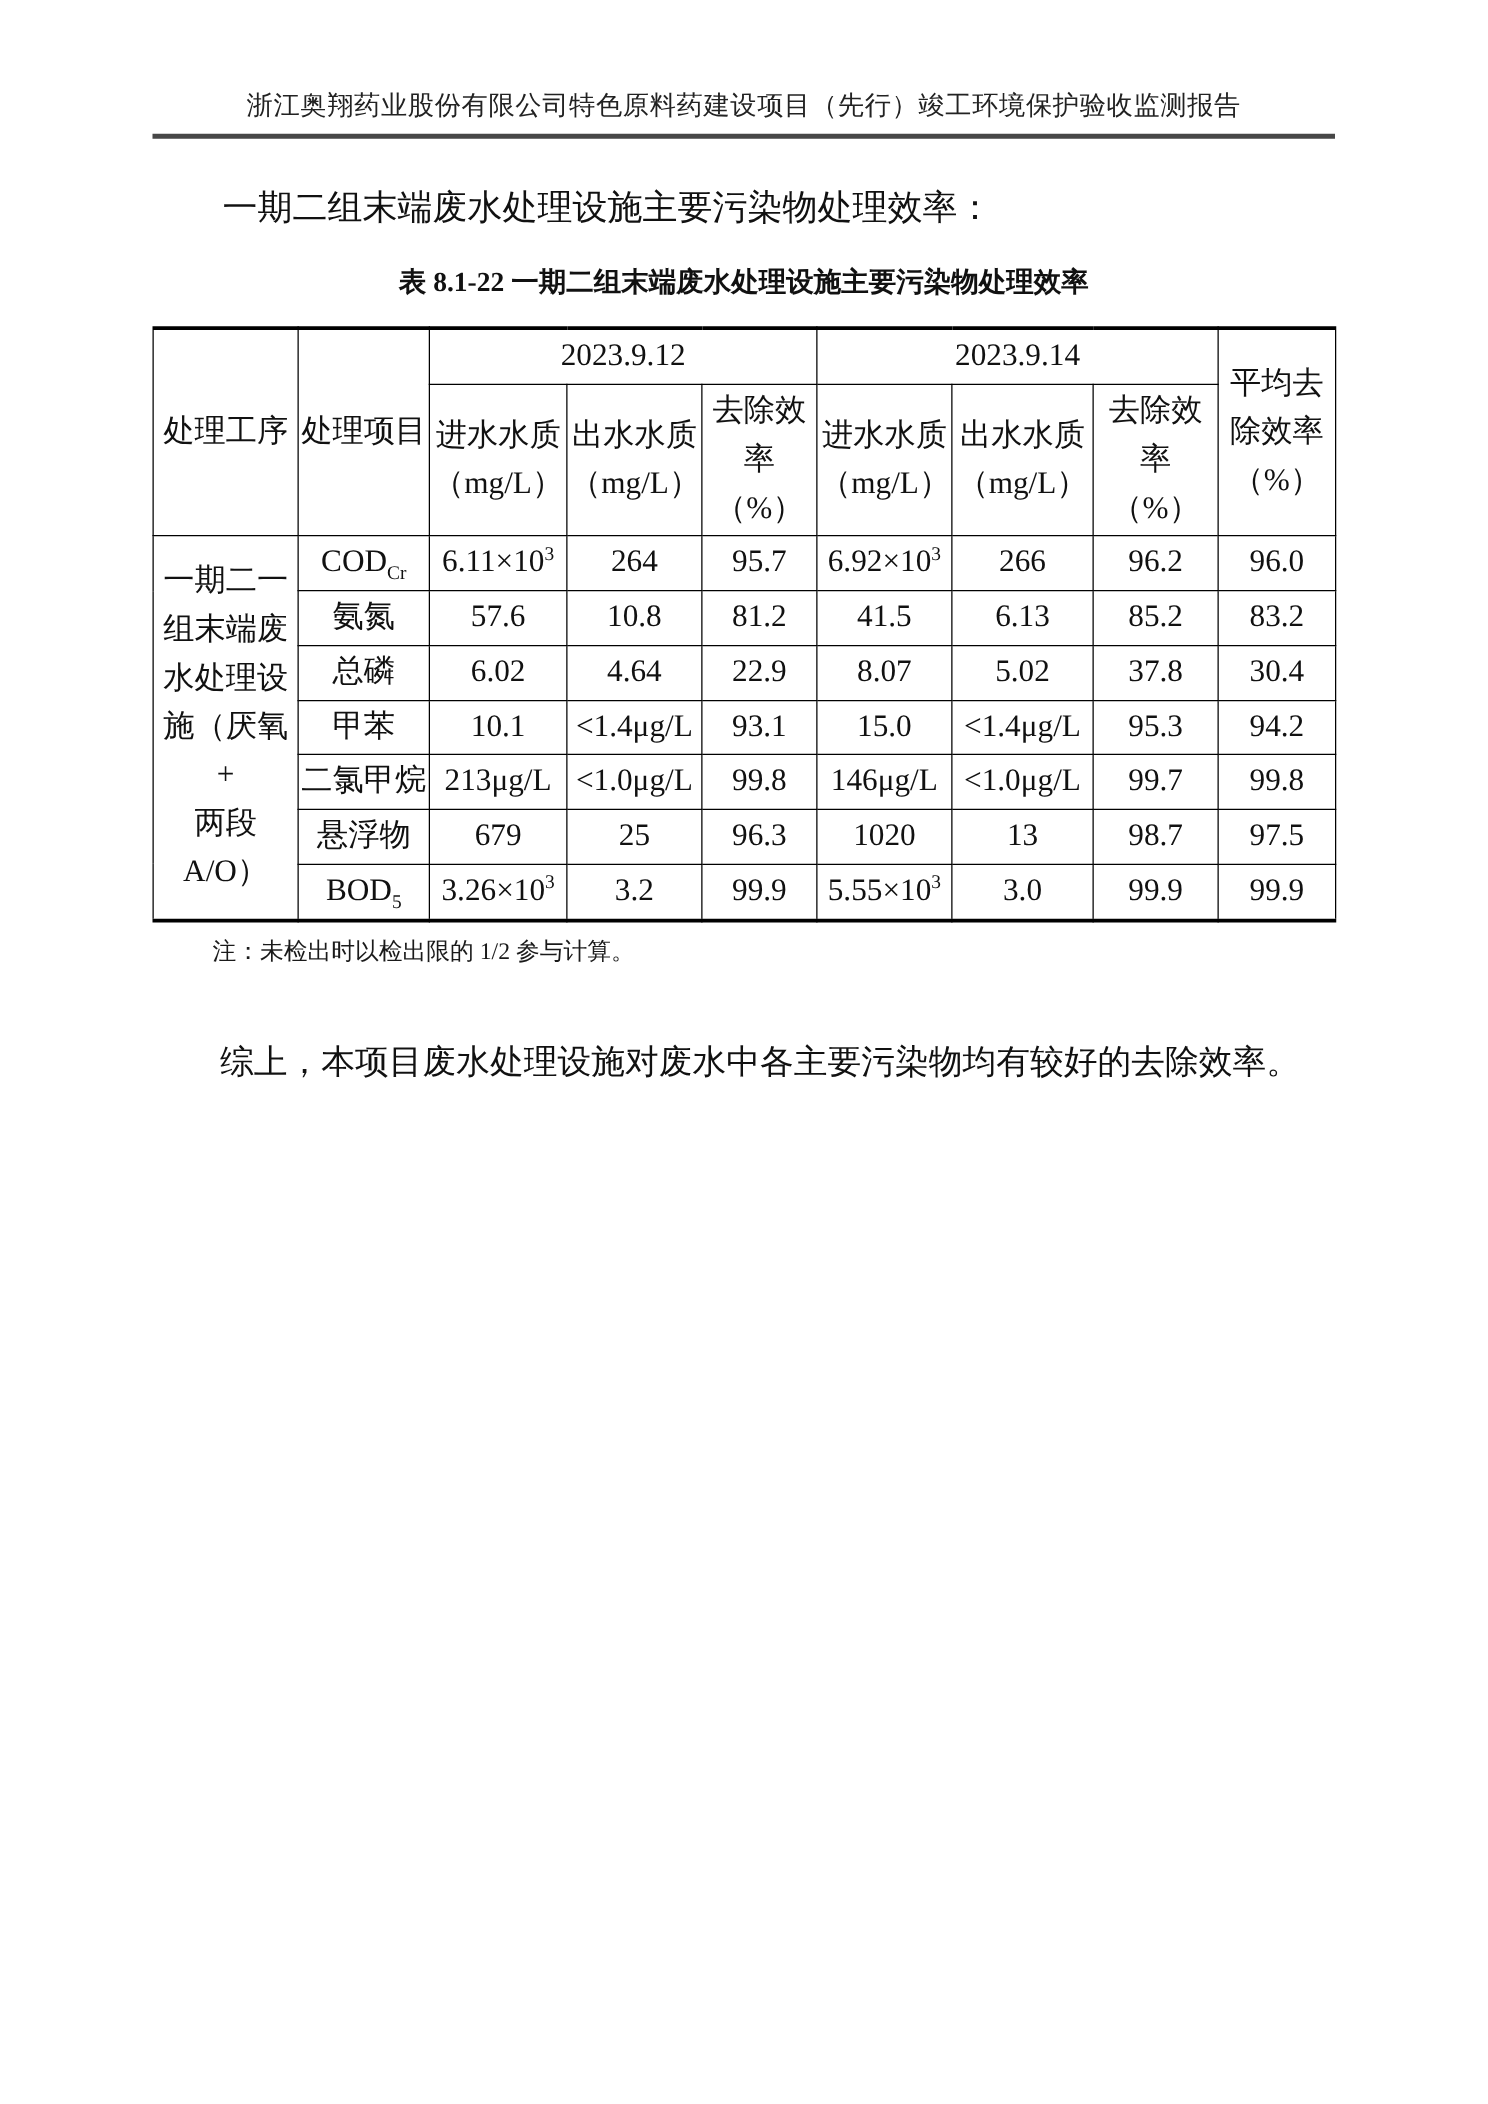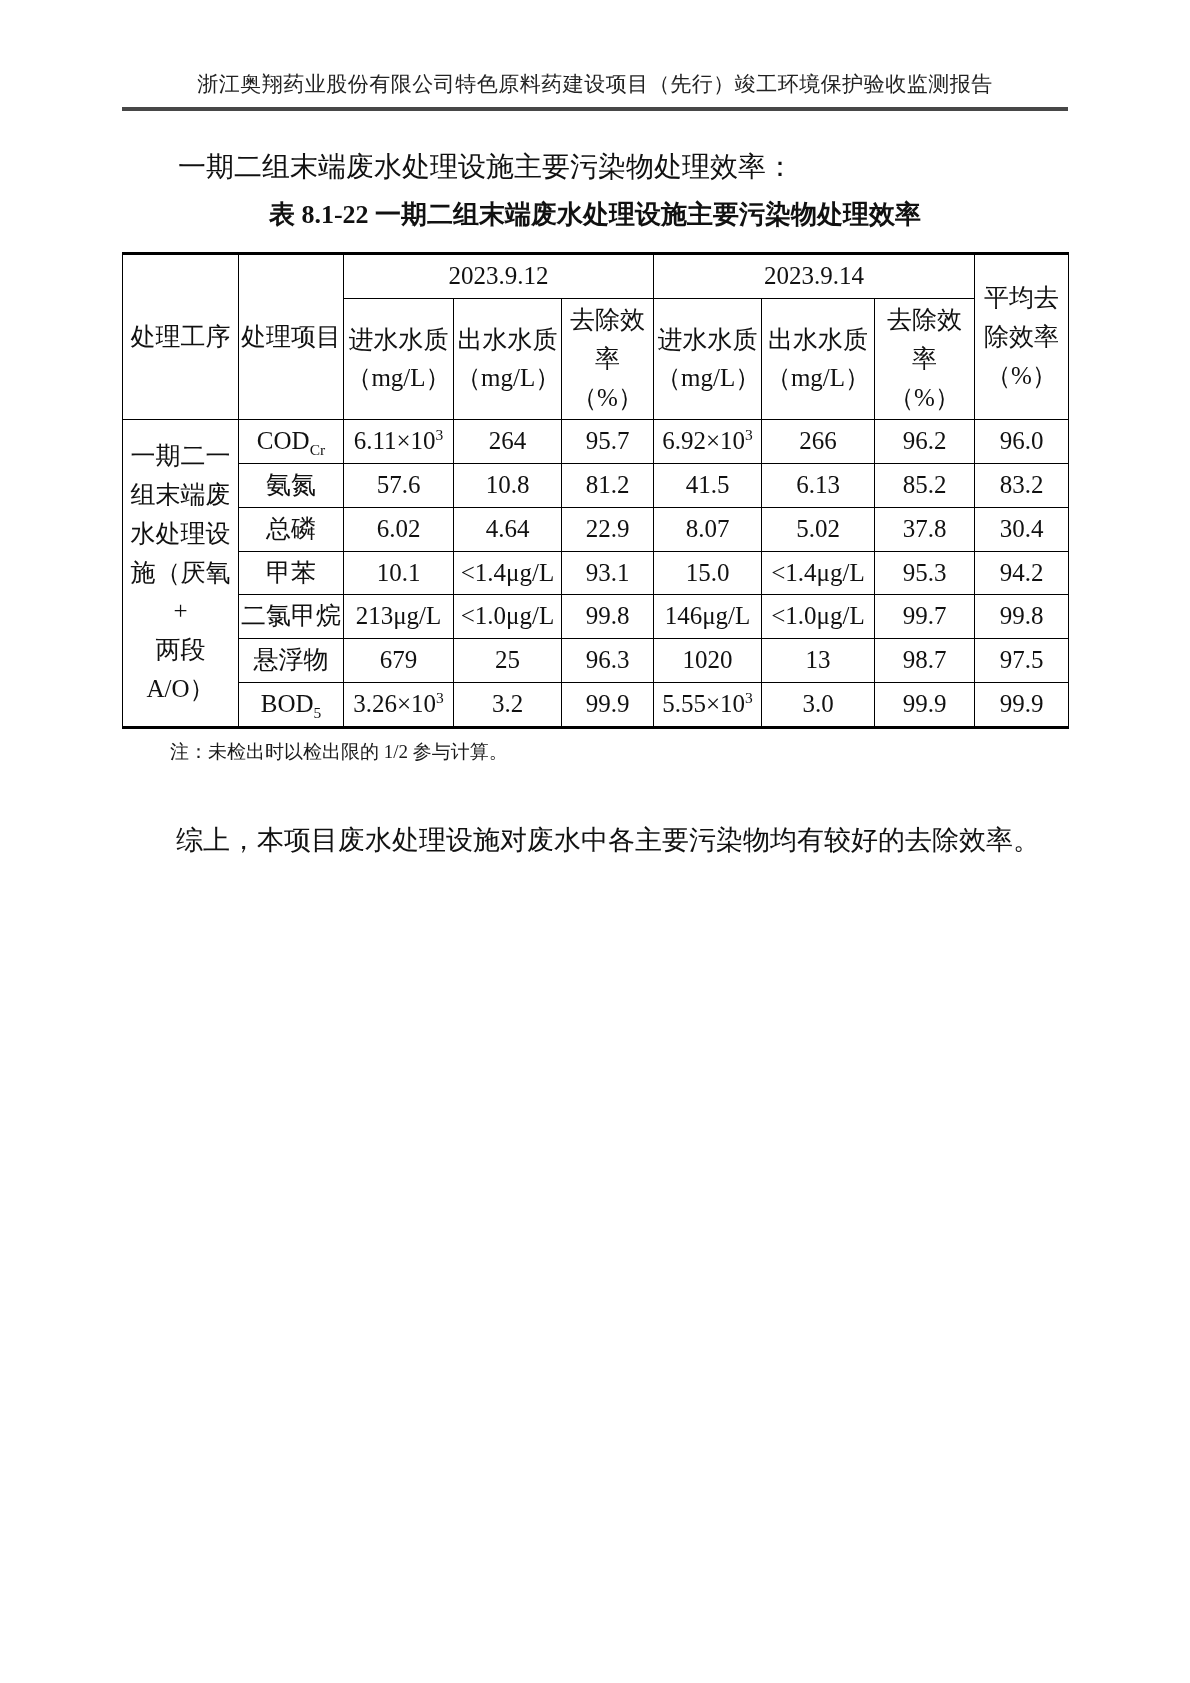--- a/index.html
+++ b/index.html
@@ -23,24 +23,24 @@
     border-bottom:4px solid #474747;
   }
   .content { padding:0 122px; }
   .intro-para {
     margin-top:38px;
     font-size:28px;
     text-indent:2em;
     line-height:1.3;
   }
   .table-caption {
-    margin-top:12px;
+    margin-top:26px;
     text-align:center;
     font-weight:bold;
-    font-size:26px;
+    font-size:22px;
   }
   table.data-table {
     margin-top:20px;
     width:946px;
     border-collapse:collapse;
     table-layout:fixed;
     font-size:25px;
   }
   table.data-table th, table.data-table td {
     border:1px solid #000;

